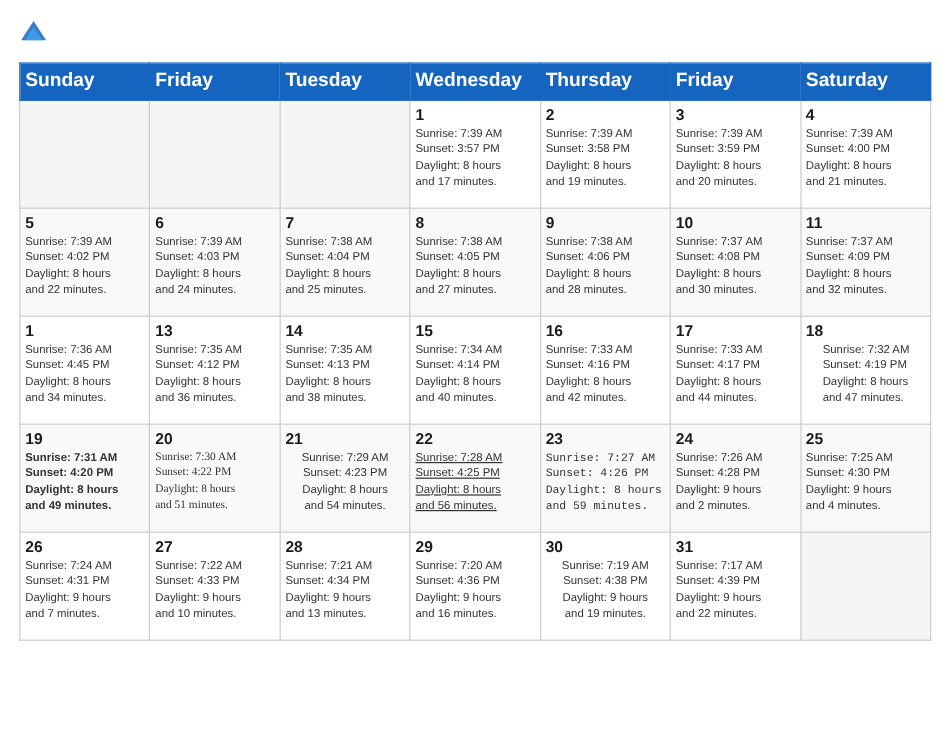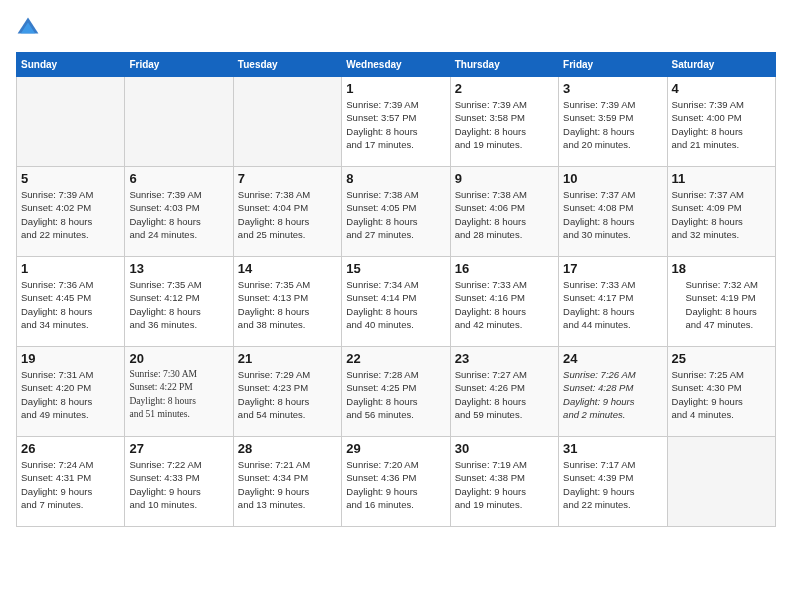--- a/index.html
+++ b/index.html
@@ -43,21 +43,21 @@
       color: #555;
     }
     table {
       width: 100%;
       border-collapse: collapse;
       table-layout: fixed;
     }
     thead th {
       background-color: #1565c0;
       color: #fff;
-      font-size: 10px;
+      font-size: 16px;
       padding: 6px 4px;
       text-align: left;
       border: 1px solid #1565c0;
     }
     tbody td {
       border: 1px solid #ccc;
       vertical-align: top;
       padding: 4px;
       height: 90px;
       background: #fff;
@@ -244,56 +244,56 @@
           <div class="day-num">18</div>
           <div class="day-info" style="white-space: pre-line; margin-left: 14px;">Sunrise: 7:32 AM
 Sunset: 4:19 PM
 Daylight: 8 hours
 and 47 minutes.</div>
         </td>
       </tr>
       <tr>
         <td>
           <div class="day-num">19</div>
-          <div class="day-info" style="white-space: pre-line;">Sunrise: 7:31 AM
+          <div class="day-info" style="white-space: pre-line; font-weight: bold;">Sunrise: 7:31 AM
 Sunset: 4:20 PM
 Daylight: 8 hours
 and 49 minutes.</div>
         </td>
         <td>
           <div class="day-num">20</div>
           <div class="day-info" style="white-space: pre-line; font-family: Liberation Serif, serif;">Sunrise: 7:30 AM
 Sunset: 4:22 PM
 Daylight: 8 hours
 and 51 minutes.</div>
         </td>
         <td>
           <div class="day-num">21</div>
-          <div class="day-info" style="white-space: pre-line;">Sunrise: 7:29 AM
+          <div class="day-info" style="white-space: pre-line; text-align: center;">Sunrise: 7:29 AM
 Sunset: 4:23 PM
 Daylight: 8 hours
 and 54 minutes.</div>
         </td>
         <td>
           <div class="day-num">22</div>
-          <div class="day-info" style="white-space: pre-line;">Sunrise: 7:28 AM
+          <div class="day-info" style="white-space: pre-line; text-decoration: underline;">Sunrise: 7:28 AM
 Sunset: 4:25 PM
 Daylight: 8 hours
 and 56 minutes.</div>
         </td>
         <td>
           <div class="day-num">23</div>
-          <div class="day-info" style="white-space: pre-line;">Sunrise: 7:27 AM
+          <div class="day-info" style="white-space: pre-line; font-family: Liberation Mono, monospace;">Sunrise: 7:27 AM
 Sunset: 4:26 PM
 Daylight: 8 hours
 and 59 minutes.</div>
         </td>
         <td>
           <div class="day-num">24</div>
-          <div class="day-info" style="white-space: pre-line; font-style: italic;">Sunrise: 7:26 AM
+          <div class="day-info" style="white-space: pre-line;">Sunrise: 7:26 AM
 Sunset: 4:28 PM
 Daylight: 9 hours
 and 2 minutes.</div>
         </td>
         <td>
           <div class="day-num">25</div>
           <div class="day-info" style="white-space: pre-line;">Sunrise: 7:25 AM
 Sunset: 4:30 PM
 Daylight: 9 hours
 and 4 minutes.</div>
@@ -323,21 +323,21 @@
         </td>
         <td>
           <div class="day-num">29</div>
           <div class="day-info" style="white-space: pre-line;">Sunrise: 7:20 AM
 Sunset: 4:36 PM
 Daylight: 9 hours
 and 16 minutes.</div>
         </td>
         <td>
           <div class="day-num">30</div>
-          <div class="day-info" style="white-space: pre-line;">Sunrise: 7:19 AM
+          <div class="day-info" style="white-space: pre-line; text-align: center;">Sunrise: 7:19 AM
 Sunset: 4:38 PM
 Daylight: 9 hours
 and 19 minutes.</div>
         </td>
         <td>
           <div class="day-num">31</div>
           <div class="day-info" style="white-space: pre-line;">Sunrise: 7:17 AM
 Sunset: 4:39 PM
 Daylight: 9 hours
 and 22 minutes.</div>

